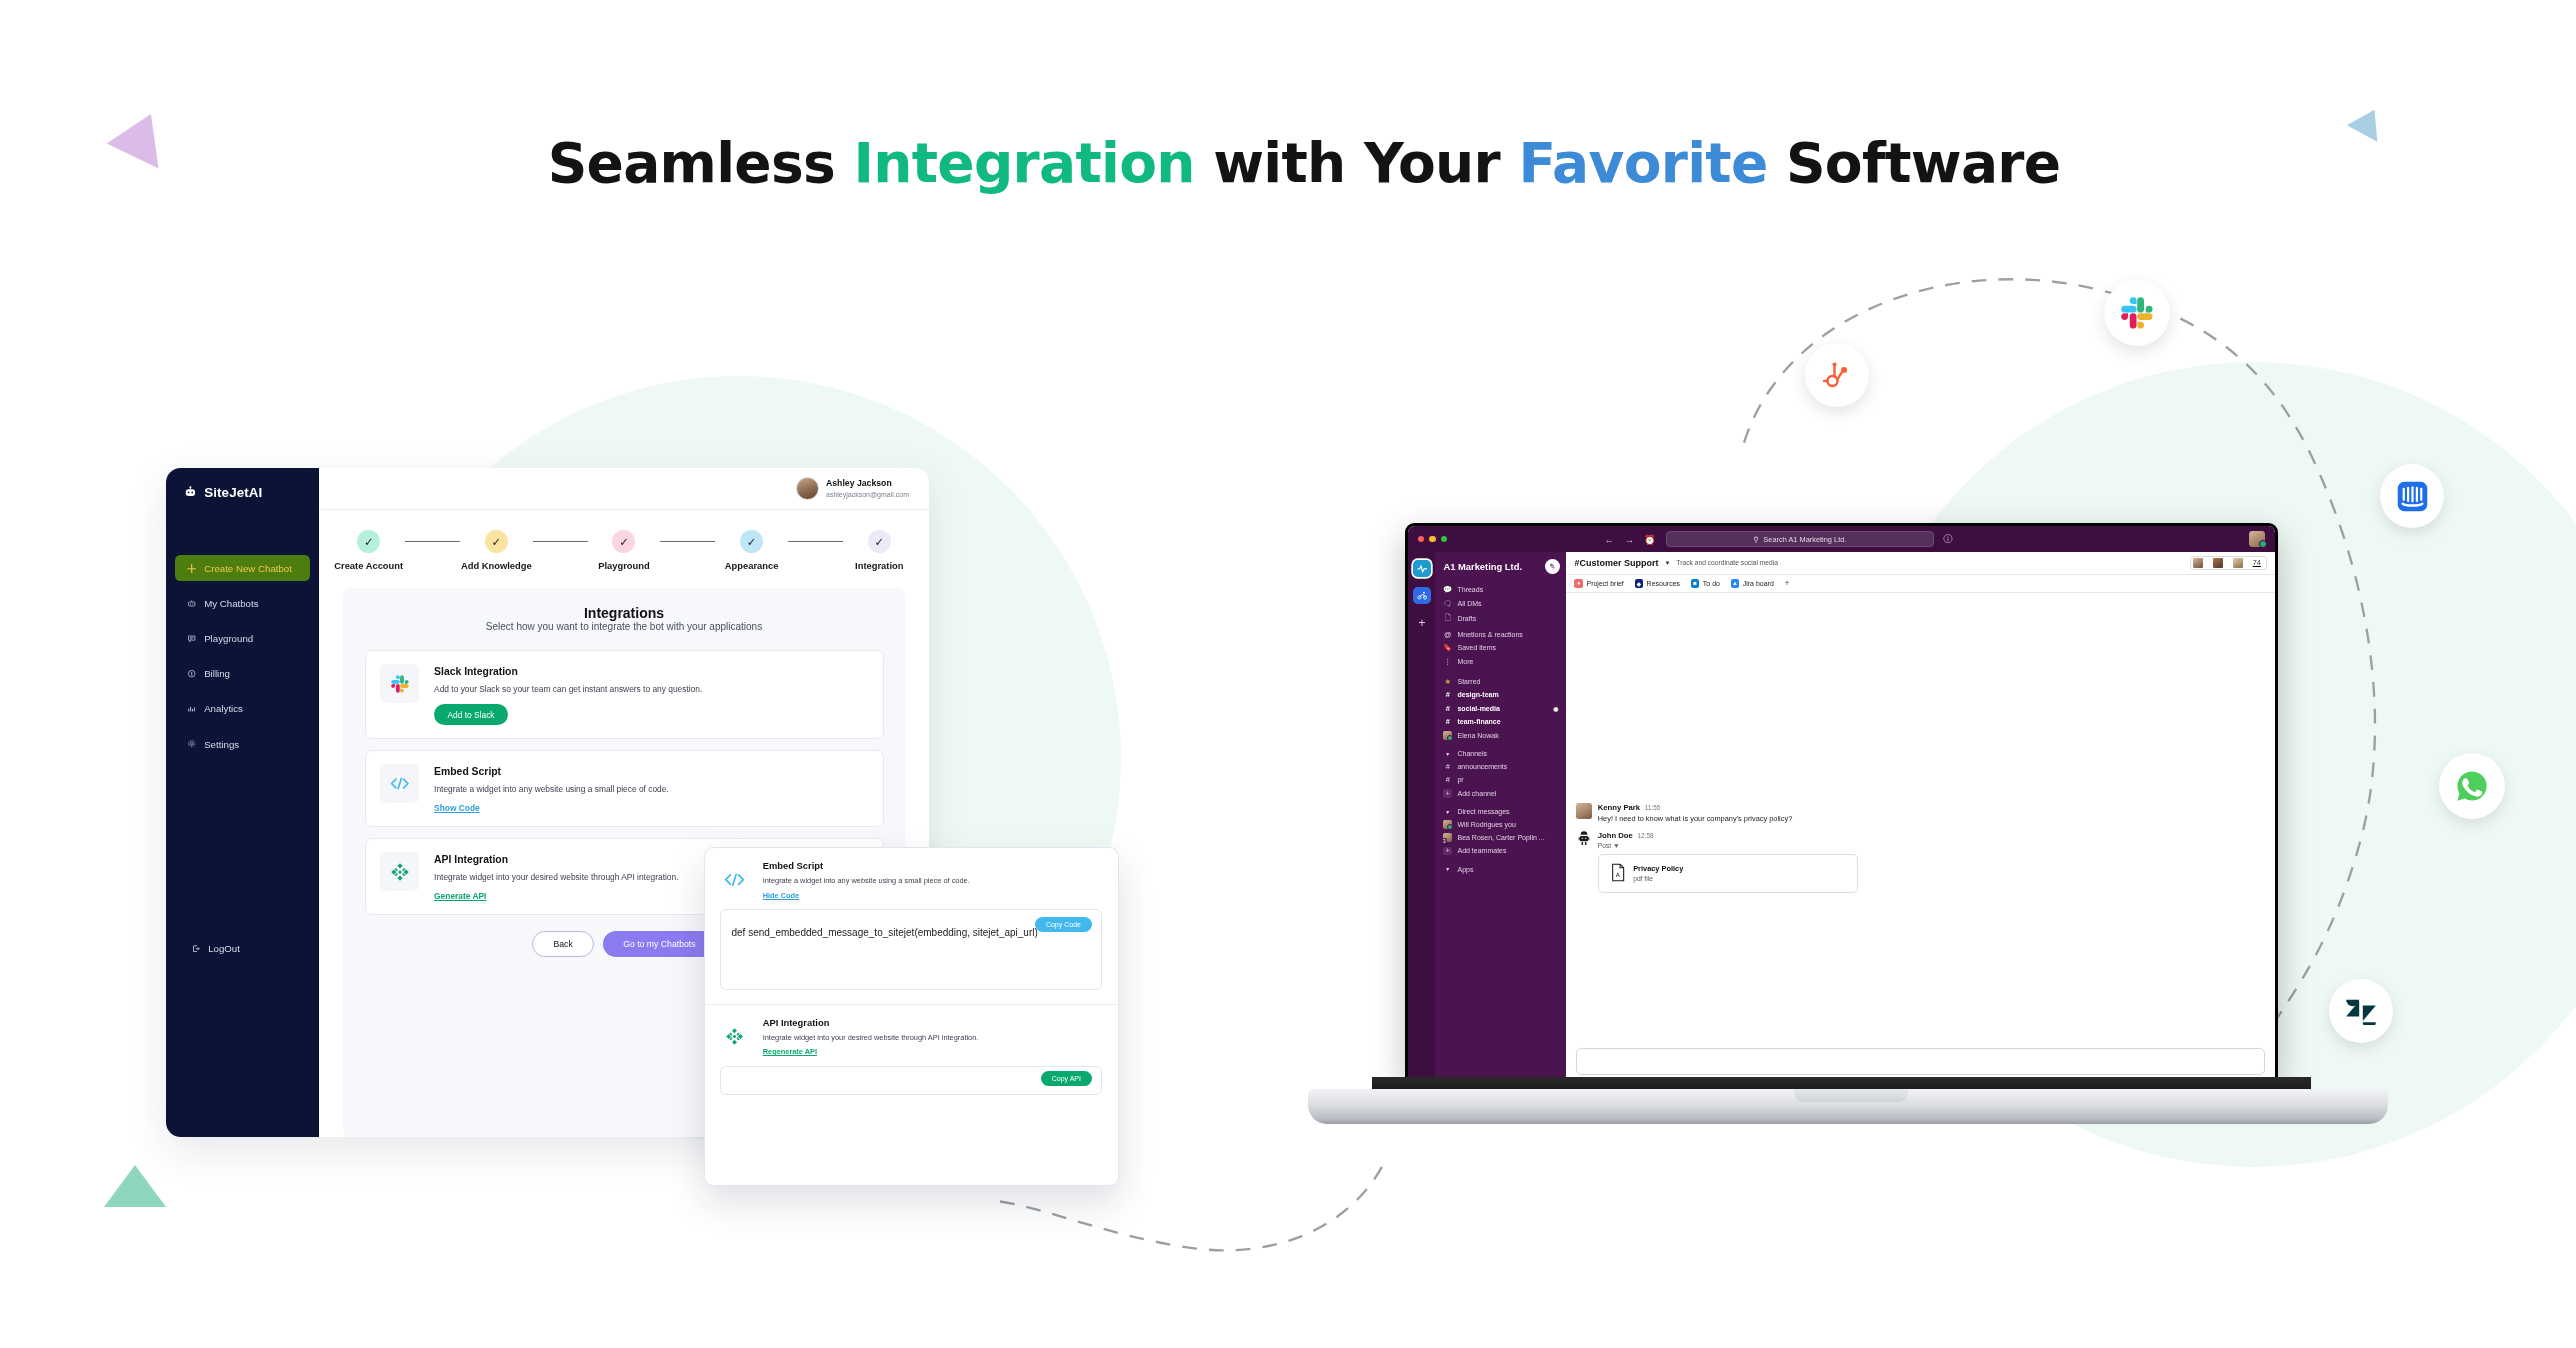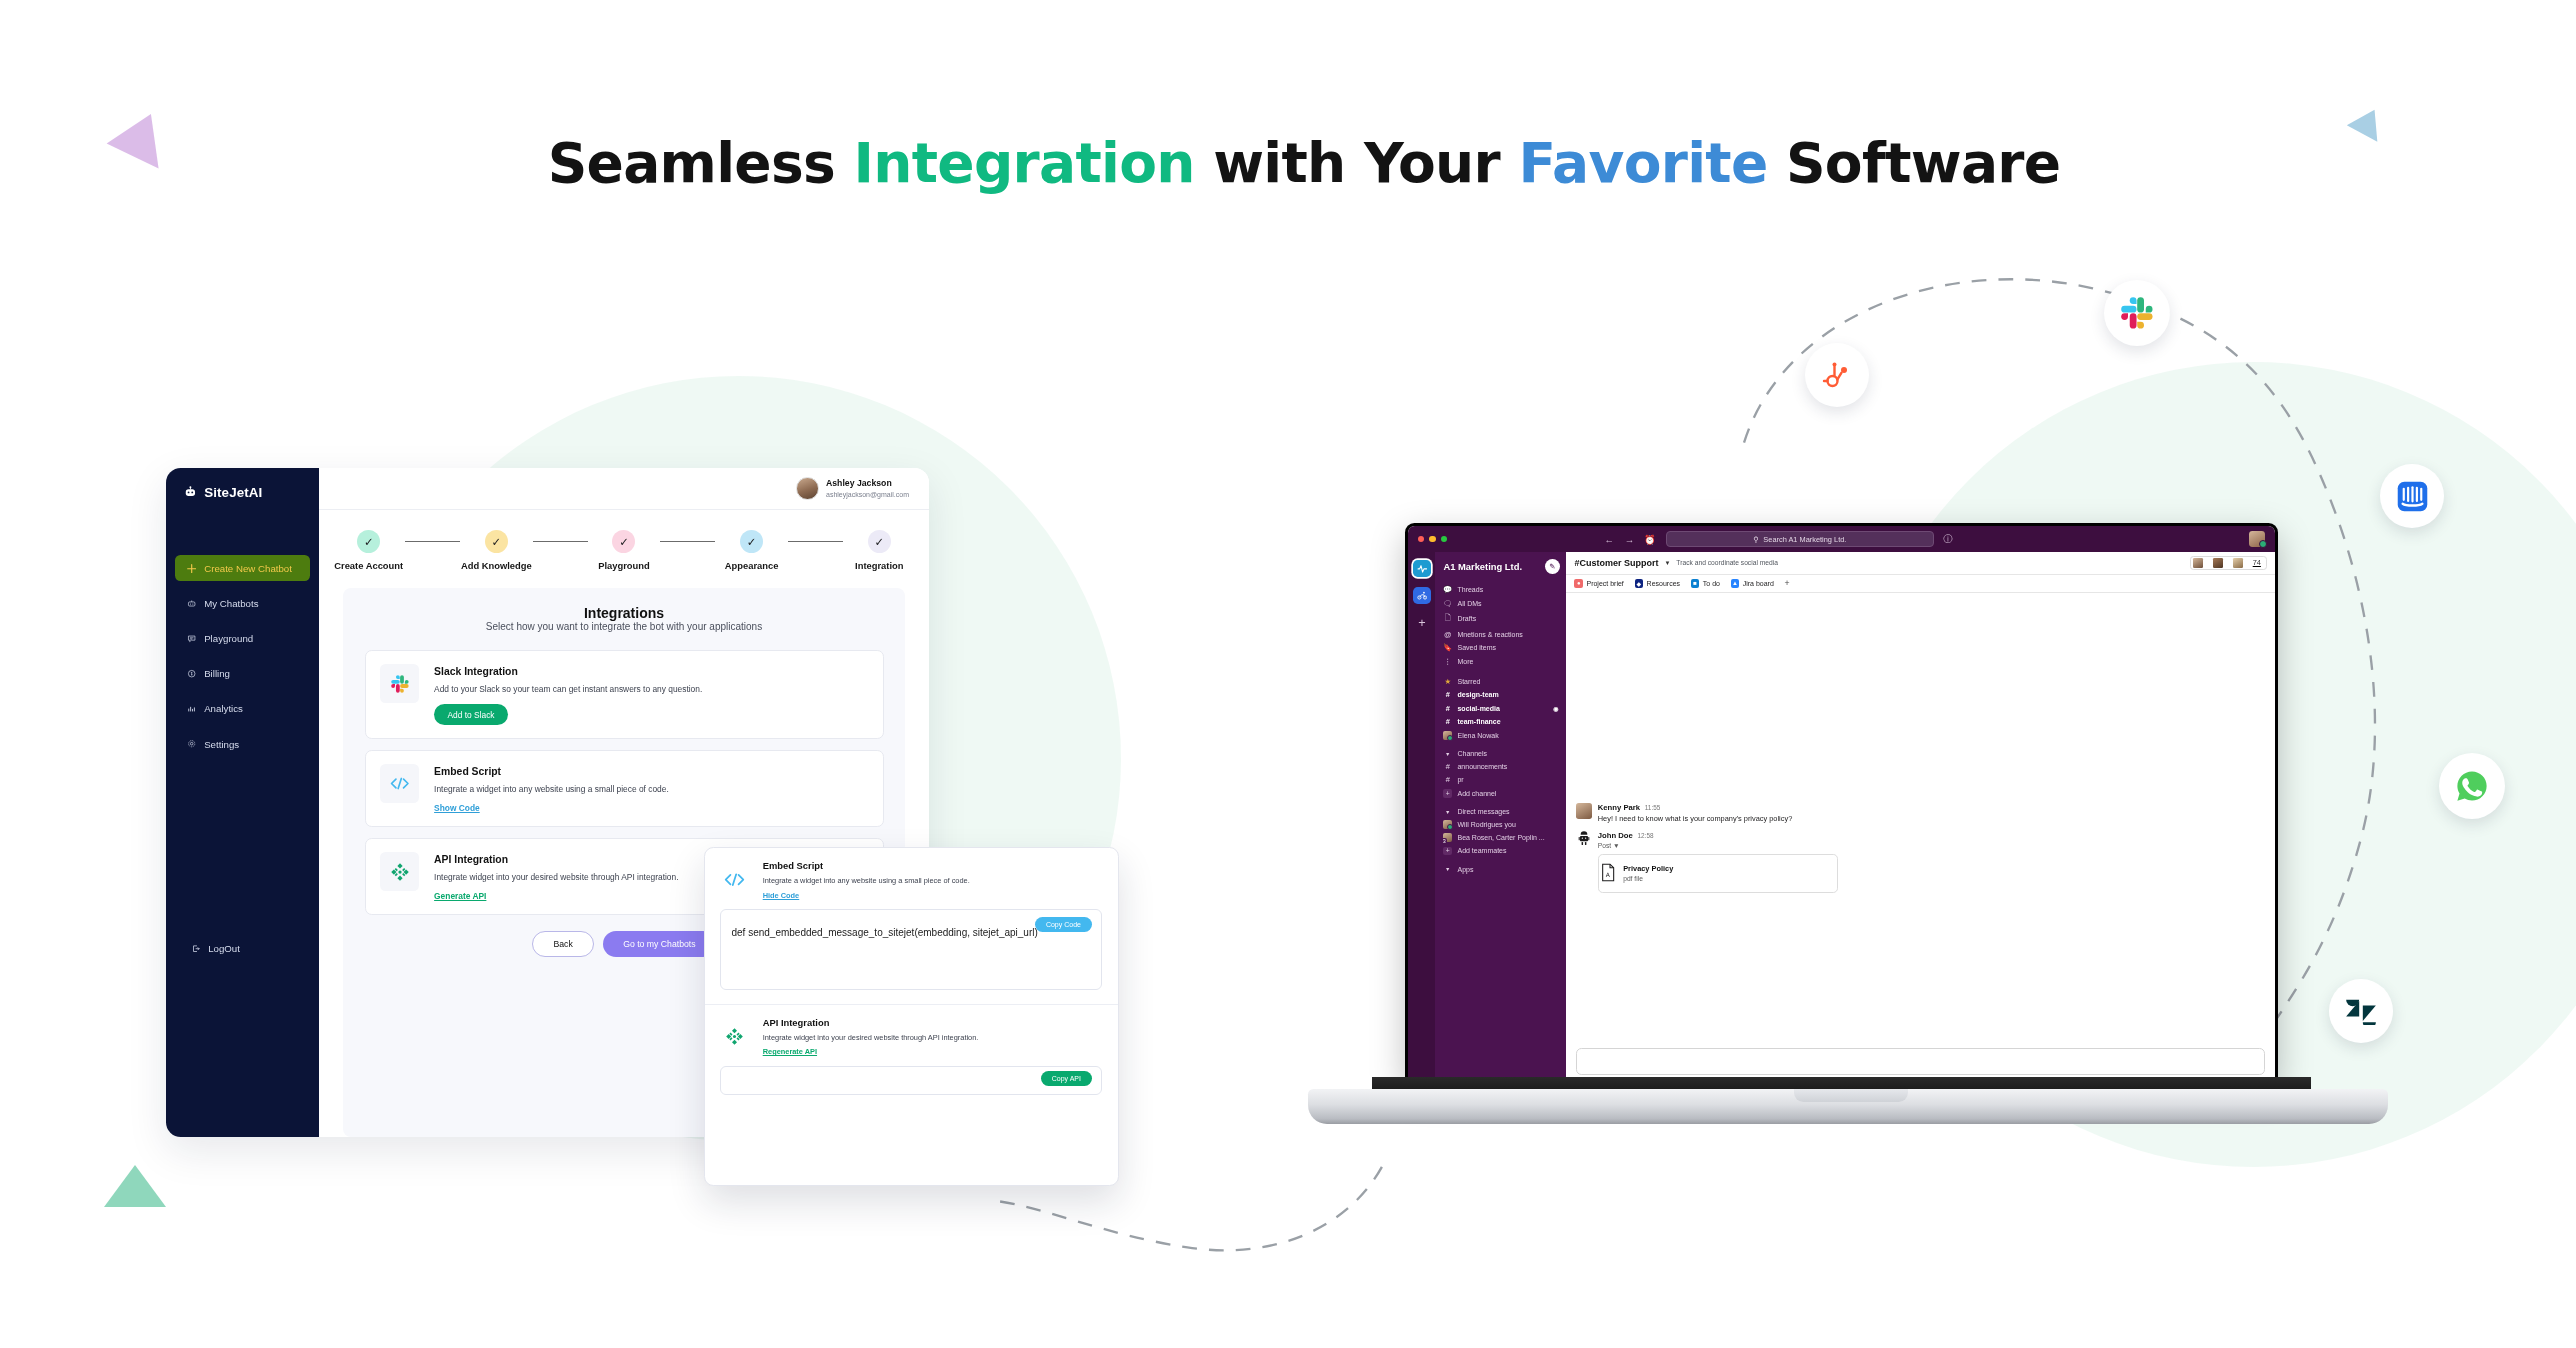--- a/index.html
+++ b/index.html
@@ -283,22 +283,22 @@
   .msg { display: flex; gap: 6px; margin-bottom: 8px; }
   .msg-av { width: 16px; height: 16px; border-radius: 2.7px; flex: 0 0 16px; }
   .msg-av.ph { background: linear-gradient(150deg,#d5b79b,#7d5a42); }
   .msg-head { display: flex; align-items: baseline; gap: 4.7px; }
   .msg-name { font-size: 7.7px; font-weight: 700; color: #111; }
   .msg-time { font-size: 6.4px; color: #787878; }
   .msg-text { font-size: 7.4px; color: #1d1c1d; margin-top: 2px; }
   .msg-post { font-size: 6.7px; color: #5b5b5b; margin-top: 2px; }
   .file-card {
     border: 0.7px solid #dddddd; border-radius: 4.7px; margin-top: 4.7px;
-    padding: 8px 1px; display: flex; align-items: center; gap: 7.4px;
-    width: 240px;
+    padding: 8px 11px; display: flex; align-items: center; gap: 7.4px;
+    width: 260px;
   }
   .file-title { font-size: 7.4px; font-weight: 700; color: #111; }
   .file-sub { font-size: 6.7px; color: #5b5b5b; margin-top: 2px; }
   .composer { margin: 0 9.4px 5.4px 9.4px; border: 0.7px solid #d5d5d5; border-radius: 5.4px; height: 27px; }
 
   
   .fl {
     position: absolute; border-radius: 50%; background: #fff;
     display: flex; align-items: center; justify-content: center;
     box-shadow: 0 5.4px 14.8px rgba(30,40,70,.13);

